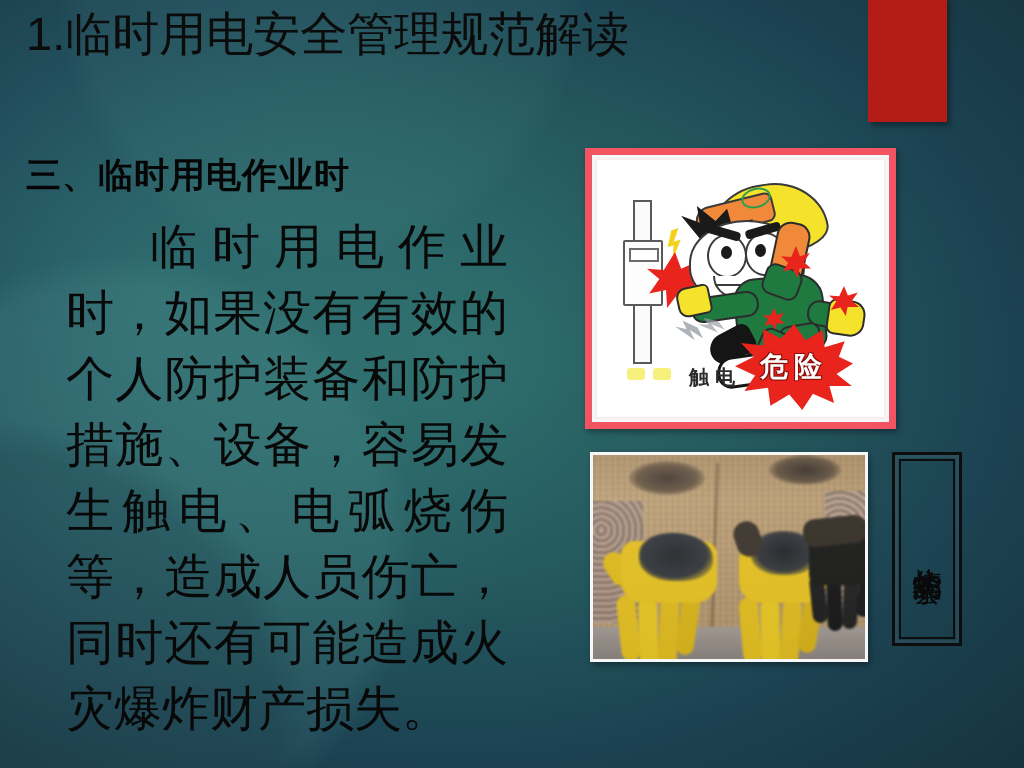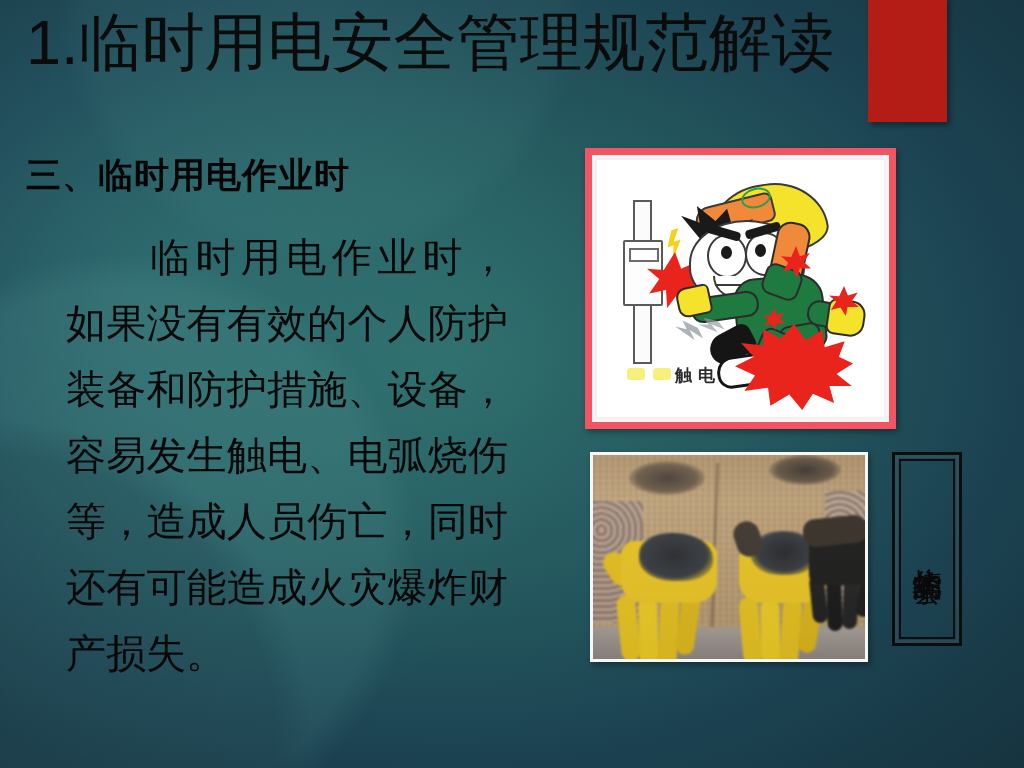--- a/index.html
+++ b/index.html
@@ -37,21 +37,21 @@
     left: 60px; top: -260px;
     width: 520px; height: 520px;
     background: radial-gradient(circle, rgba(120,190,185,0.07) 0%, rgba(120,190,185,0.05) 64%, rgba(120,190,185,0.0) 72%);
   }
 
   
   #title {
     position: absolute;
     left: 26px; top: 8px;
     width: 830px;
-    font-size: 63px;
+    font-size: 47px;
     line-height: 1.1;
     color: #0b0b0b;
     letter-spacing: 0px;
     white-space: nowrap;
   }
 
   
   #red-block {
     position: absolute;
     left: 868px; top: -4px;
@@ -67,24 +67,24 @@
     font-size: 35px;
     font-weight: bold;
     color: #050505;
     letter-spacing: 1px;
     white-space: nowrap;
   }
 
   
   #body-text {
     position: absolute;
-    left: 66px; top: 225px;
+    left: 66px; top: 214px;
     width: 442px;
     font-family: "Liberation Serif", "DejaVu Serif", serif;
-    font-size: 40px;
+    font-size: 48px;
     line-height: 66px;
     color: #080808;
     text-indent: 84px;
     text-align: justify;
     text-justify: inter-ideograph;
   }
 
   
   #cartoon {
     position: absolute;
@@ -323,22 +323,22 @@
     width: 118px;
     text-align: center;
     font-size: 28px;
     font-weight: bold;
     color: #fdfdfd;
     letter-spacing: 6px;
     text-shadow: 1px 1px 0 #8a0f0a, -1px -1px 0 #8a0f0a, 1px -1px 0 #8a0f0a, -1px 1px 0 #8a0f0a;
     font-family: "Liberation Sans", "DejaVu Sans", sans-serif;
   }
   .shock-text {
-    left: 90px; top: 216px;
-    font-size: 17px;
+    left: 104px; top: 216px;
+    font-size: 20px;
     font-weight: bold;
     color: #2c2c2c;
     letter-spacing: 6px;
     font-family: "Liberation Sans", "DejaVu Sans", sans-serif;
   }
   .blob1 { left: 42px; top: 220px; width: 18px; height: 12px; background: #f7f07a; border-radius: 3px; }
   .blob2 { left: 68px; top: 220px; width: 18px; height: 12px; background: #f7f07a; border-radius: 3px; }
 
   
   #gloves-photo {
@@ -526,20 +526,21 @@
     <div class="toon shoe1"></div>
     <div class="toon shoe2"></div>
 
     <div class="toon spark-sm1"></div>
     <div class="toon spark-sm2"></div>
     <div class="toon spark-sm3"></div>
     <div class="toon bolt2"></div>
     <div class="toon bolt3"></div>
 
     <div class="toon danger-burst"></div>
+    <div class="toon danger-text">危险</div>
 
     <div class="toon blob1"></div>
     <div class="toon blob2"></div>
     <div class="toon shock-text">触电</div>
   </div>
 
   <div id="gloves-photo">
     <div class="ph burlap"></div>
     <div class="ph gravel-l"></div>
     <div class="ph gravel-r"></div>

